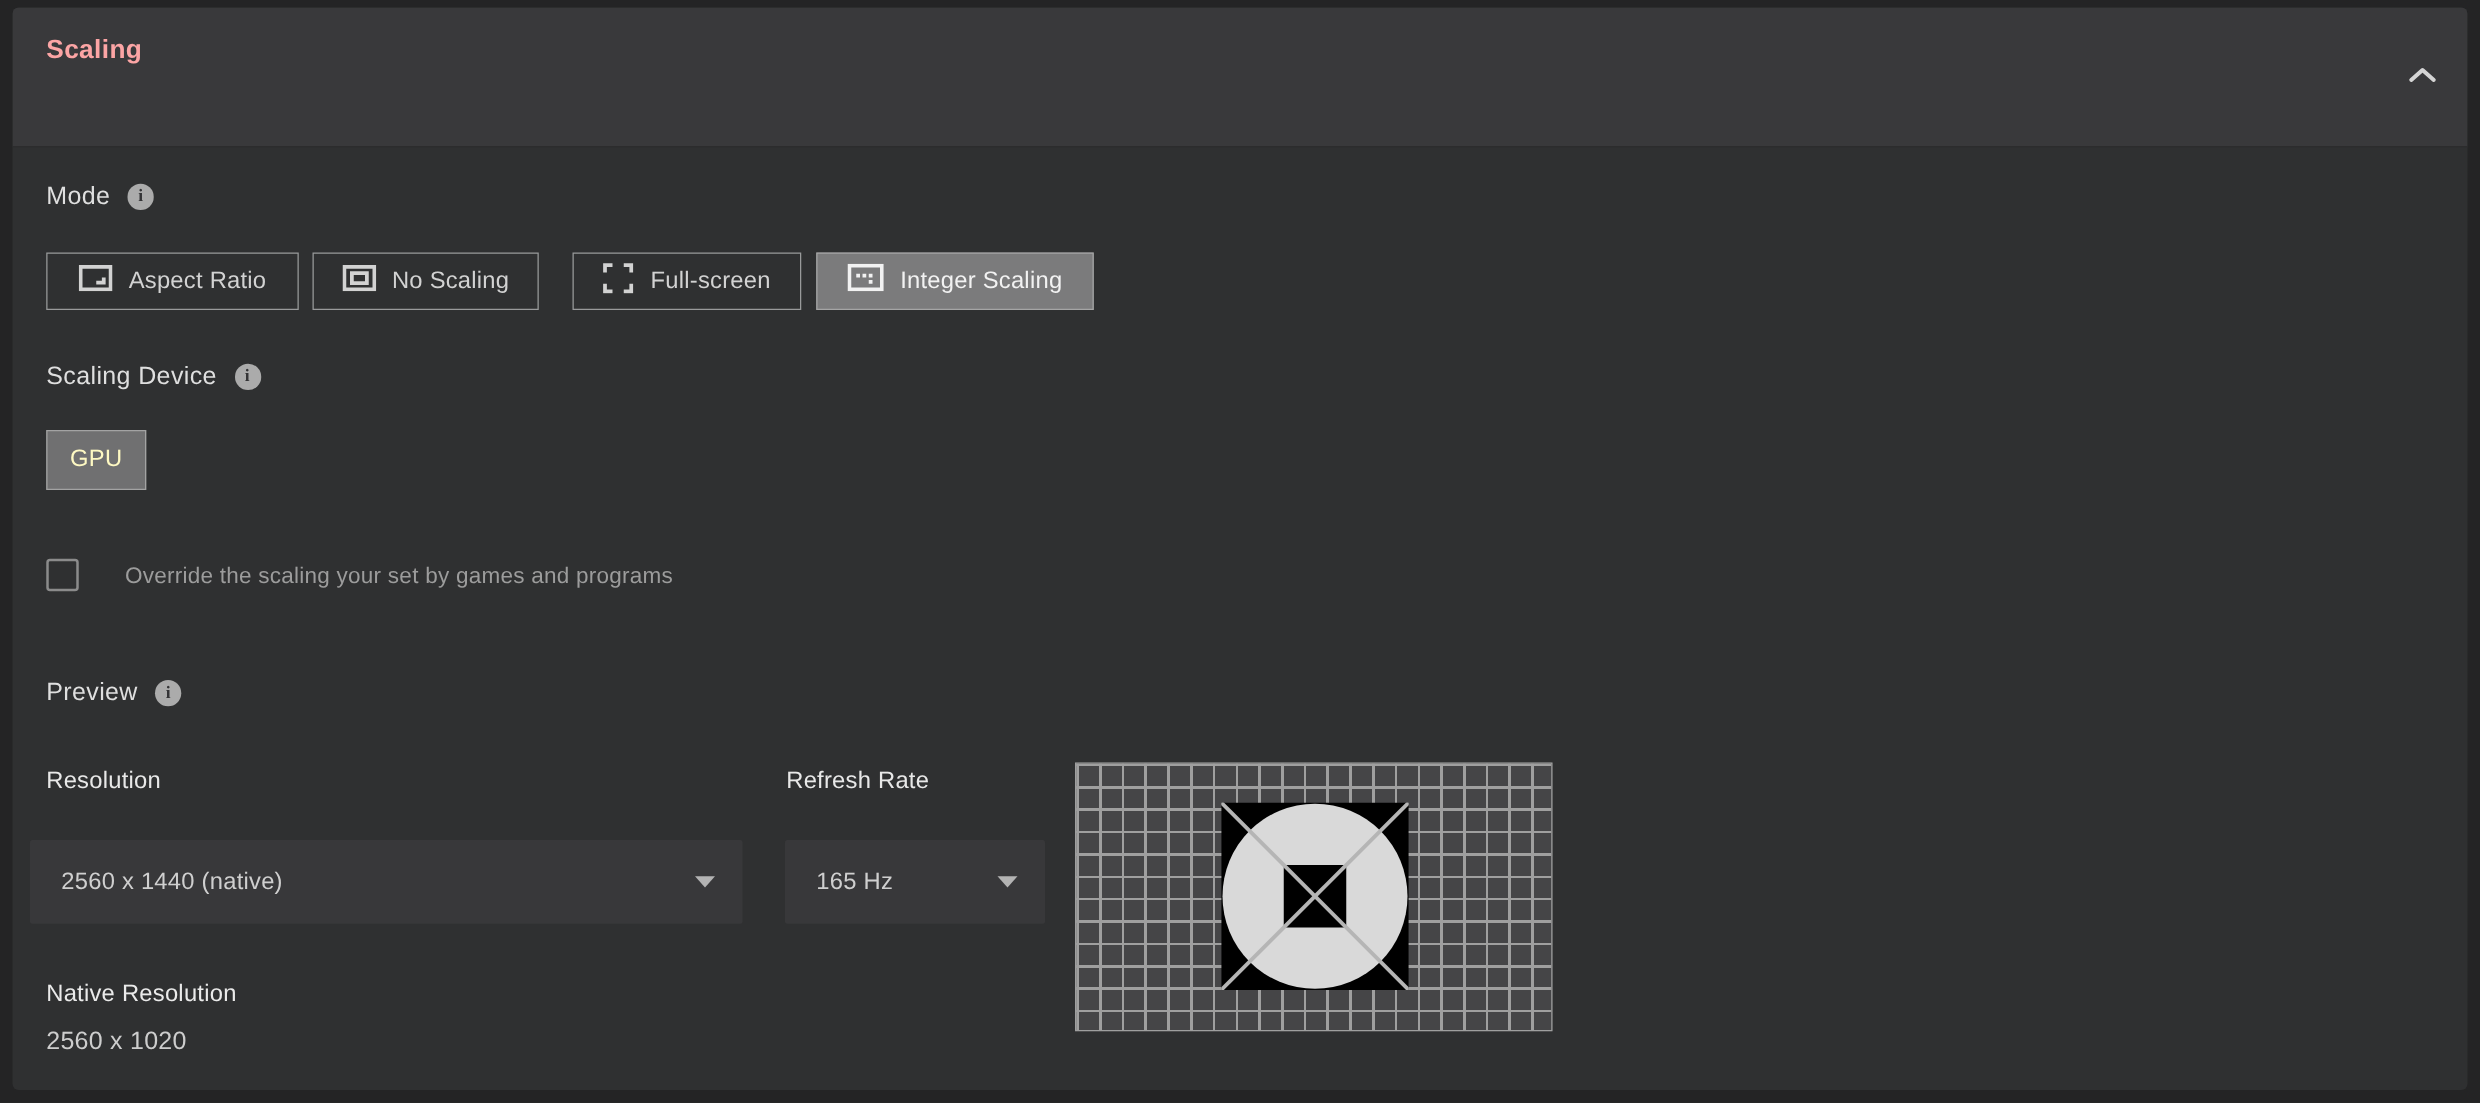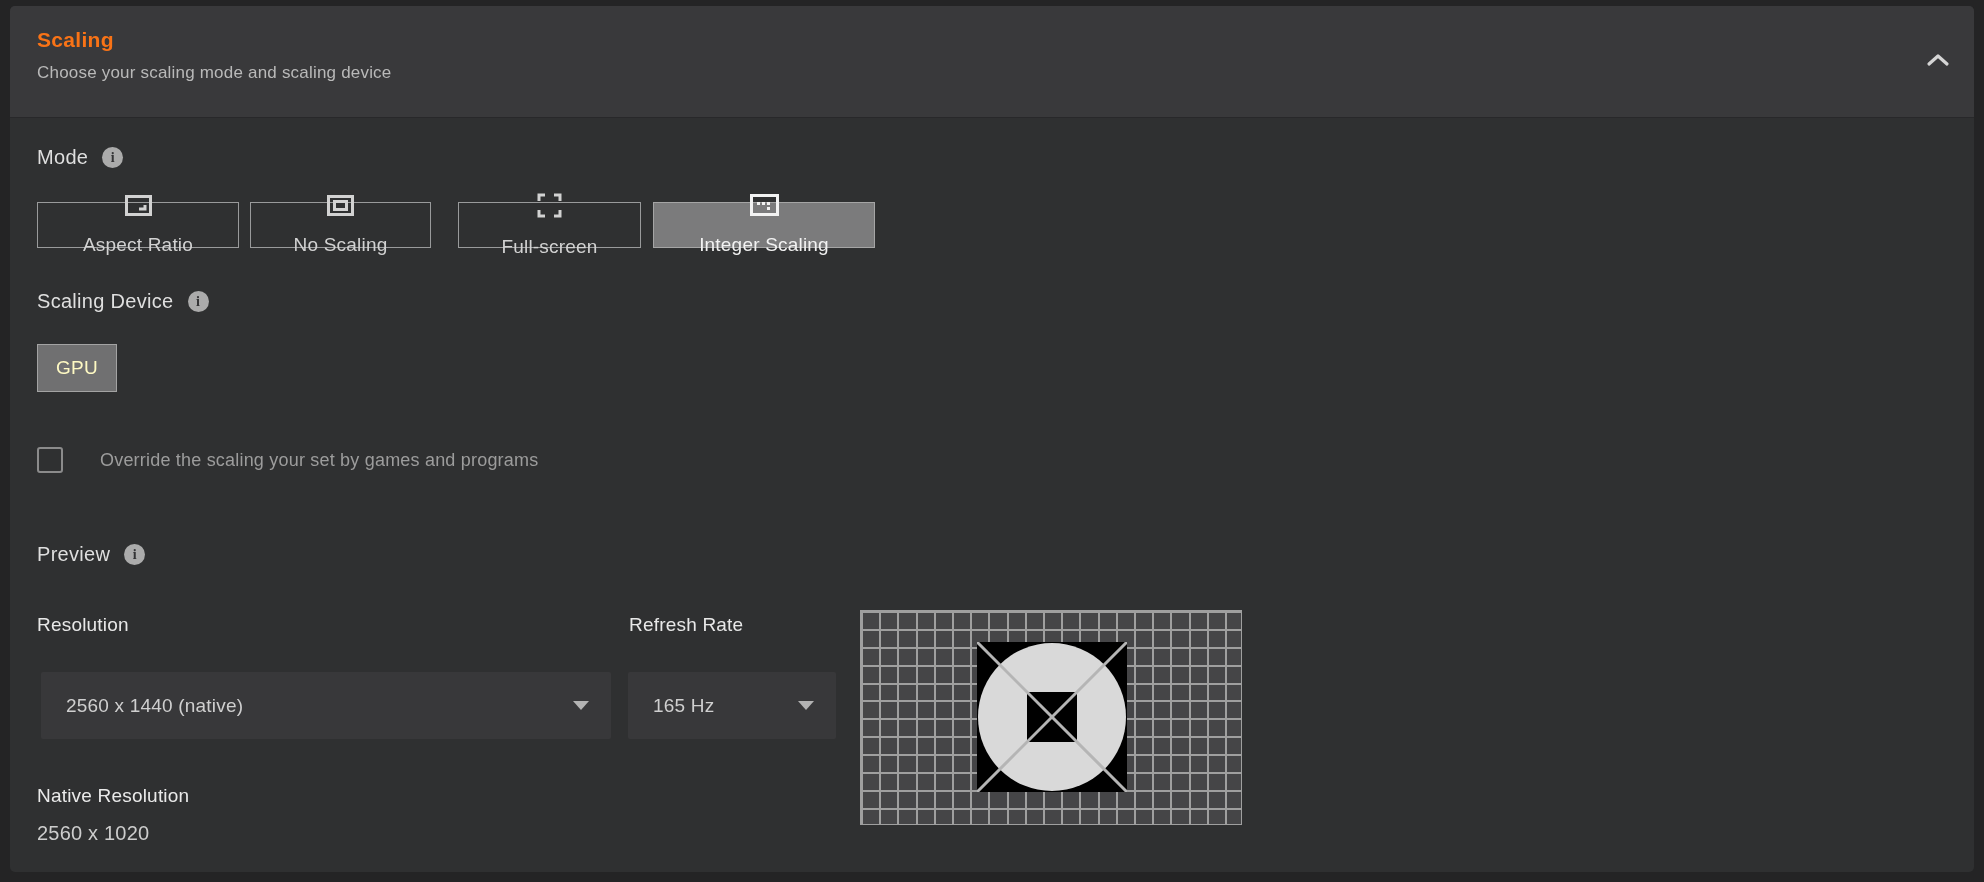--- a/index.html
+++ b/index.html
@@ -1,33 +1,33 @@
 <!DOCTYPE html>
 <html><head>
 <meta charset="utf-8">
 <style>
   html,body{margin:0;padding:0;background:#242425;width:1984px;height:882px;
     font-family:"Liberation Sans",sans-serif;-webkit-font-smoothing:antialiased;}
   .panel{position:absolute;left:10px;top:6px;width:1964px;height:866px;
     background:#2f3031;border-radius:5px;overflow:hidden;}
   .header{position:absolute;left:0;top:0;width:100%;height:111px;background:#39393b;
     border-bottom:1px solid #28282a;}
-  .title{position:absolute;left:27px;top:22px;font-size:21px;font-weight:700;color:#f97316;letter-spacing:.3px;}
+  .title{position:absolute;left:27px;top:22px;font-size:21px;font-weight:700;color:#fca5a5;letter-spacing:.3px;}
   .subtitle{position:absolute;left:27px;top:57px;font-size:17px;color:#b9b9b9;letter-spacing:.2px;}
   .collapse{position:absolute;right:20px;top:40px;width:32px;height:32px;display:flex;
     align-items:center;justify-content:center;cursor:pointer;}
   .section-label{position:absolute;display:flex;align-items:center;gap:14px;
     font-size:20px;color:#dfdfdf;letter-spacing:.3px;}
   .info{width:21px;height:21px;border-radius:50%;background:#ababab;color:#343436;
     font-size:14px;font-weight:700;display:flex;align-items:center;justify-content:center;
     font-family:"Liberation Serif",serif;}
   .btn-row{position:absolute;left:27px;top:196px;display:flex;}
   .mode-btn{height:46px;border:1px solid #999a9b;background:transparent;color:#d2d2d2;
     display:flex;align-items:center;justify-content:center;gap:13px;font-size:19px;
-    letter-spacing:.2px;box-sizing:border-box;cursor:pointer;flex-direction:column;}
+    letter-spacing:.2px;box-sizing:border-box;cursor:pointer;}
   .mode-btn.selected{background:#7b7b7c;color:#f2f2f2;border-color:#a5a5a5;}
   .mode-btn svg{flex:0 0 auto;}
   .gpu-btn{position:absolute;left:27px;top:338px;width:80px;height:48px;background:#707071;
     border:1px solid #a3a3a3;color:#fef9c3;font-size:19px;display:flex;align-items:center;
     justify-content:center;box-sizing:border-box;cursor:pointer;letter-spacing:.3px;}
   .chk-row{position:absolute;left:27px;top:441px;display:flex;align-items:center;}
   .chk{width:26px;height:26px;border:2px solid #8b8b8b;border-radius:3px;box-sizing:border-box;
     background:transparent;cursor:pointer;}
   .chk-label{margin-left:37px;font-size:18px;color:#9c9c9c;letter-spacing:.2px;}
   .field-label{position:absolute;font-size:19px;color:#e8e8e8;letter-spacing:.2px;}
@@ -46,21 +46,20 @@
   .native-label{position:absolute;left:27px;top:779px;font-size:19px;font-weight:400;color:#eaeaea;letter-spacing:.2px;}
   .native-value{position:absolute;left:27px;top:816px;font-size:20px;color:#cdcdcd;letter-spacing:.2px;}
 </style>
 </head>
 <body>
 
 <div class="panel">
 
   <div class="header">
     <div class="title">Scaling</div>
-    <div class="subtitle">Choose your scaling mode and scaling device</div>
     <div class="collapse">
       <span>
         <svg width="24" height="14" viewBox="0 0 24 14">
           <polyline points="3,11 12,3 21,11" fill="none" stroke="#d5d5d5" stroke-width="3.2" stroke-linecap="round" stroke-linejoin="round"></polyline>
         </svg>
       </span>
     </div>
   </div>
 
   <div class="section-label" style="left:27px;top:140px;">
@@ -127,21 +126,21 @@
   </div>
 
   <div class="section-label" style="left:27px;top:537px;">
     <span>Preview</span>
     <span class="info">i</span>
   </div>
 
   <div class="field-label" style="left:27px;top:608px;">Resolution</div>
   <div class="field-label" style="left:619px;top:608px;text-align:right;">Refresh Rate</div>
 
-  <div class="dropdown" style="left:31px;width:570px;">
+  <div class="dropdown" style="left:14px;width:570px;">
     <span class="val">2560 x 1440 (native)</span>
     <span class="caret"></span>
   </div>
 
   <div class="dropdown" style="left:618px;width:208px;">
     <span class="val">165 Hz</span>
     <span class="caret"></span>
   </div>
 
   <div class="preview-box">

